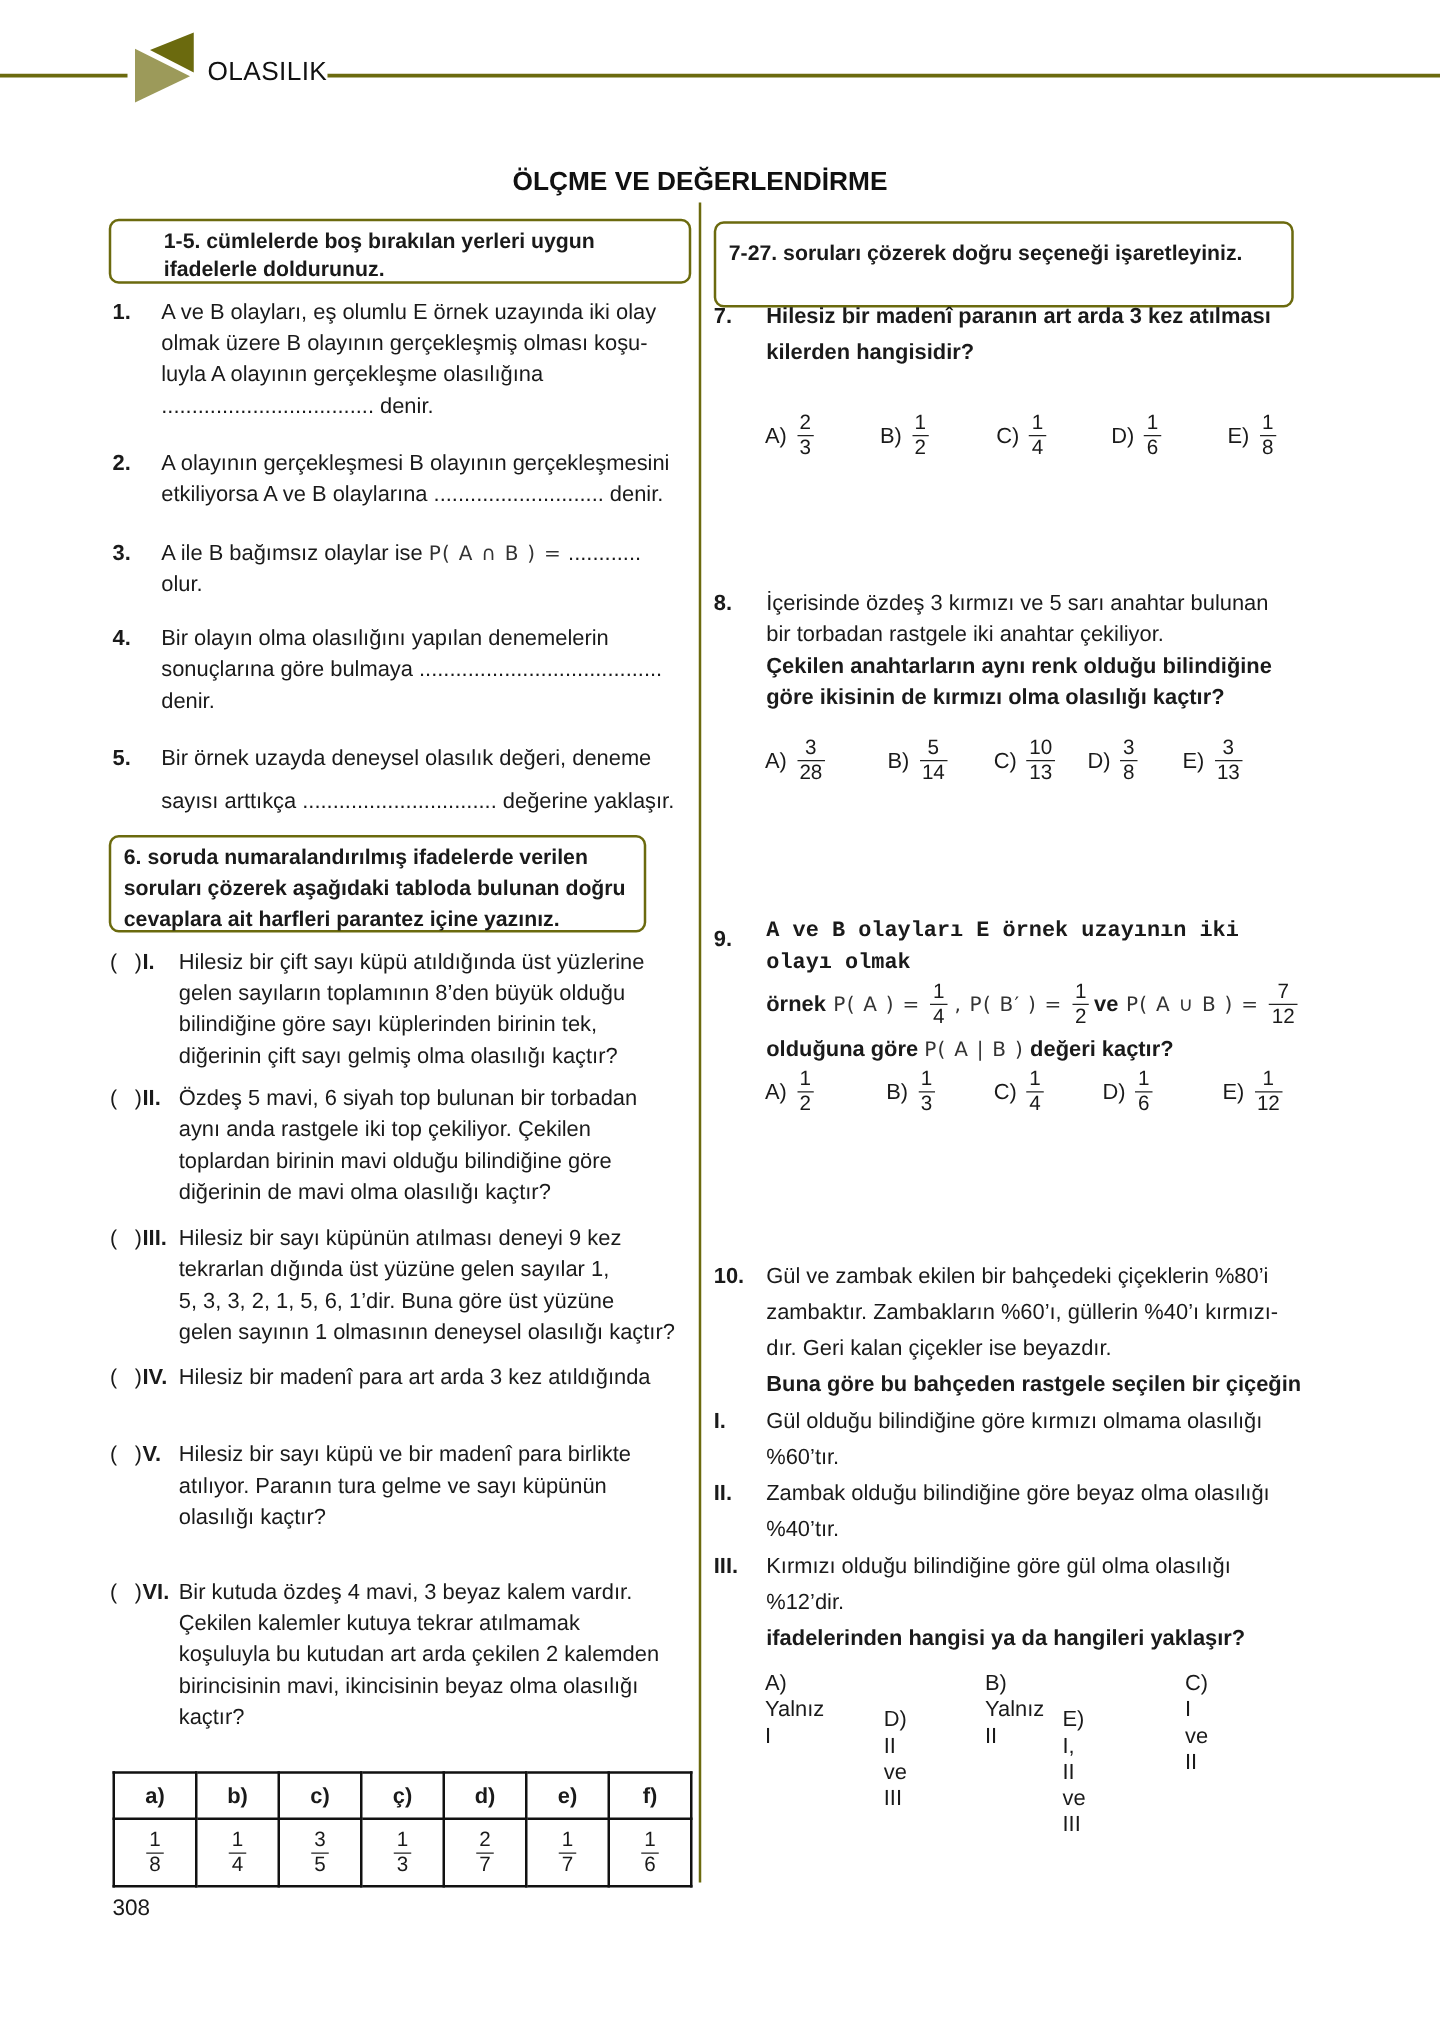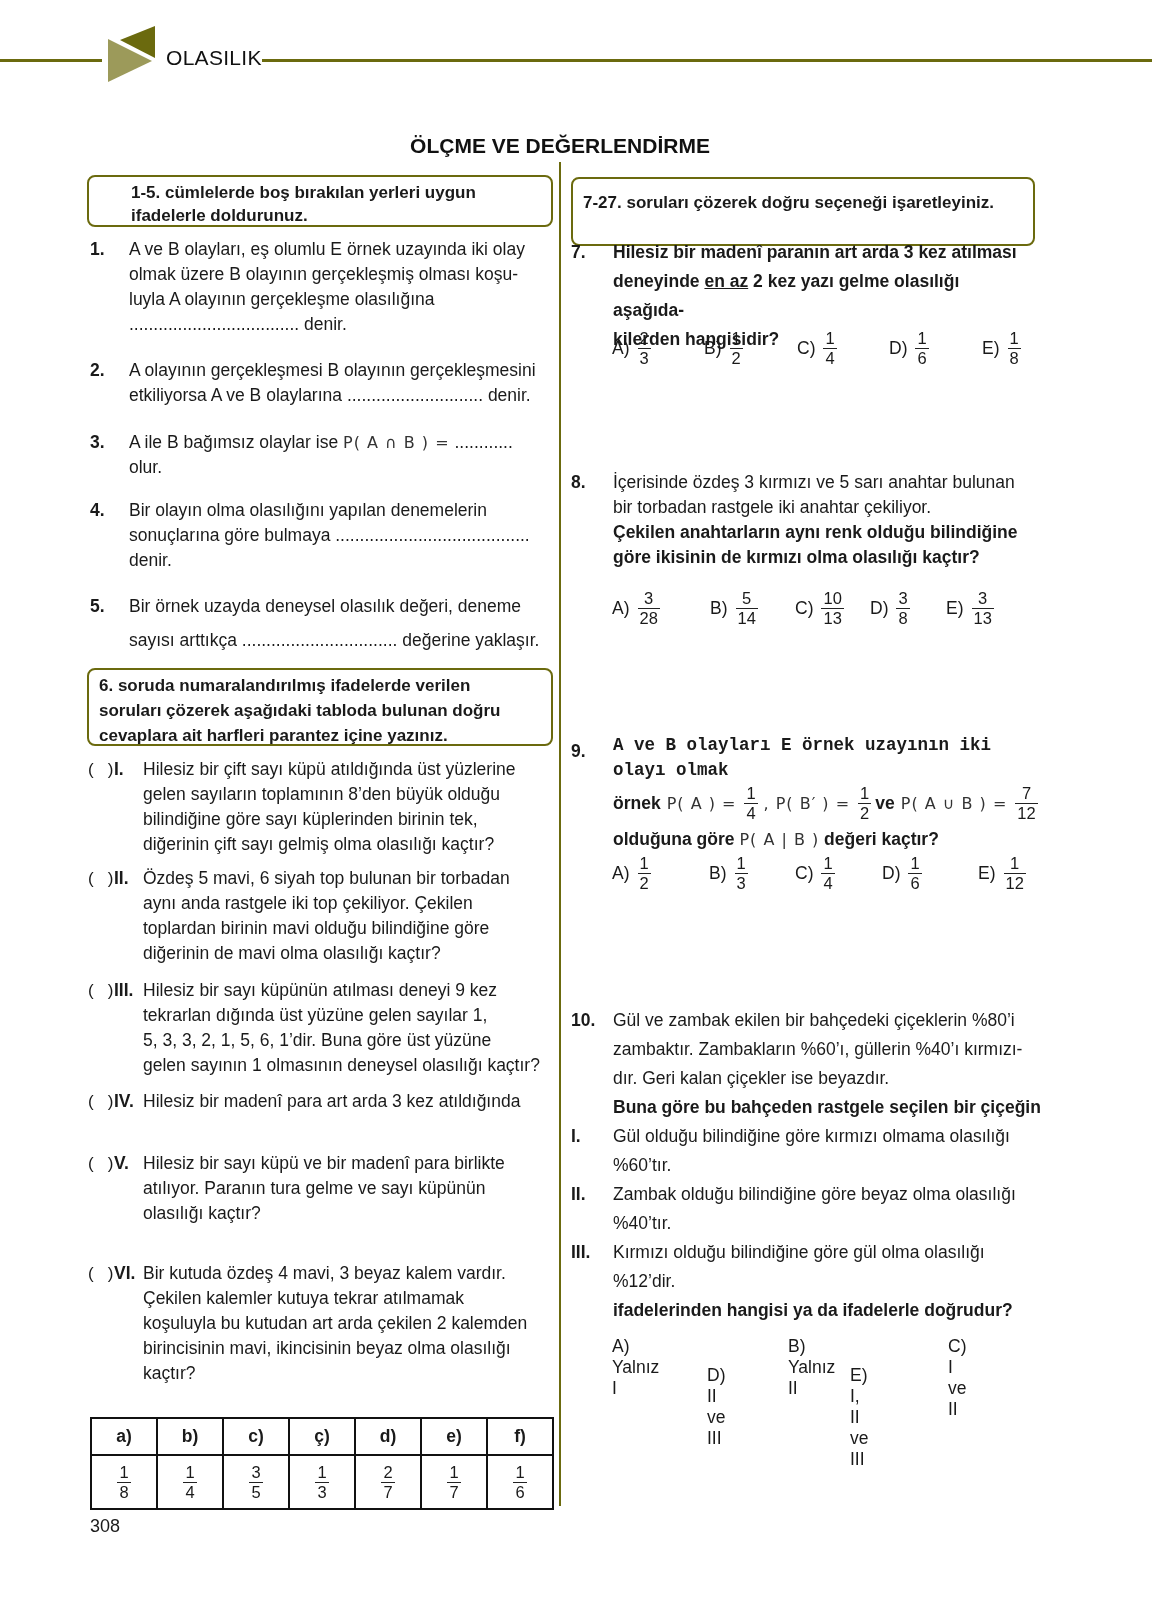--- a/index.html
+++ b/index.html
@@ -105,21 +105,21 @@
 </div>
 
 <div class="q" style="left:90px;top:594px;width:470px;">
   <span class="num">5.</span>
   <div class="body" style="left:39px;line-height:34px;">
     <div style="margin-top:-5px">Bir örnek uzayda deneysel olasılık değeri, deneme</div>
     <div>sayısı arttıkça ................................ değerine yaklaşır.</div>
   </div>
 </div>
 
-<div class="box" style="left:87px;top:668px;width:466px;height:78px;">
+<div class="box" style="left:87px;top:668px;width:430px;height:78px;">
   <div>6. soruda numaralandırılmış ifadelerde verilen</div>
   <div>soruları çözerek aşağıdaki tabloda bulunan doğru</div>
   <div>cevaplara ait harfleri parantez içine yazınız.</div>
 </div>
 
 <div id="match-list">
     <div class="q" style="left: 88px; top: 757px; width: 470px;">
       <span class="abs" style="left: 0px; top: 0px; white-space: pre; font-size: 17px;">(   )</span>
       <span class="abs bold" style="left: 26px; top: 0px;">I.</span>
       <div class="body" style="left: 55px;">
@@ -232,21 +232,20 @@
 <div class="pageno">308</div>
 
 <div class="box" style="left:571px;top:177px;width:464px;height:69px;line-height:42px;">
   <div>7-27. soruları çözerek doğru seçeneği işaretleyiniz.</div>
 </div>
 
 <div class="rq bold" style="left:571px;top:238px;width:460px;line-height:29px;">
   <span class="num">7.</span>
   <div class="body">
     <div>Hilesiz bir madenî paranın art arda 3 kez atılması</div>
-    <div><span>deneyinde </span><span class="u">en az</span><span> 2 kez yazı gelme olasılığı aşağıda-</span></div>
     <div>kilerden hangisidir?</div>
   </div>
 </div>
 <div class="opts" id="q7-opts" style="left:612px;top:330px;">
     <div class="opt" style="left: 0px; top: 0px;">
       <span>A)</span>
       <span class="frac">
         <span class="n">2</span>
         <span class="bar"></span>
         <span class="n">3</span>
@@ -439,21 +438,21 @@
         </div>
       </div>
       <div style="position: relative; height: 58px;">
         <span class="abs bold" style="left: 0px; top: 0px;">III.</span>
         <div class="abs" style="left: 42px; top: 0px;">
           <div>Kırmızı olduğu bilindiğine göre gül olma olasılığı</div>
           <div>%12’dir.</div>
         </div>
       </div>
     </div>
-  <div class="bold" style="position:absolute;left:42px;top:290px;">ifadelerinden hangisi ya da ifadelerle doğrudur?</div>
+  <div class="bold" style="position:absolute;left:42px;top:290px;">ifadelerinden hangisi ya da hangileri yaklaşır?</div>
 </div>
 <div class="opts" style="left:612px;top:1336px;">
   <div class="opt" style="left:0;top:0">A) Yalnız I</div>
   <div class="opt" style="left:176px;top:0">B) Yalnız II</div>
   <div class="opt" style="left:336px;top:0">C) I ve II</div>
   <div class="opt" style="left:95px;top:29px">D) II ve III</div>
   <div class="opt" style="left:238px;top:29px">E) I, II ve III</div>
 </div>
 
 </body></html>

